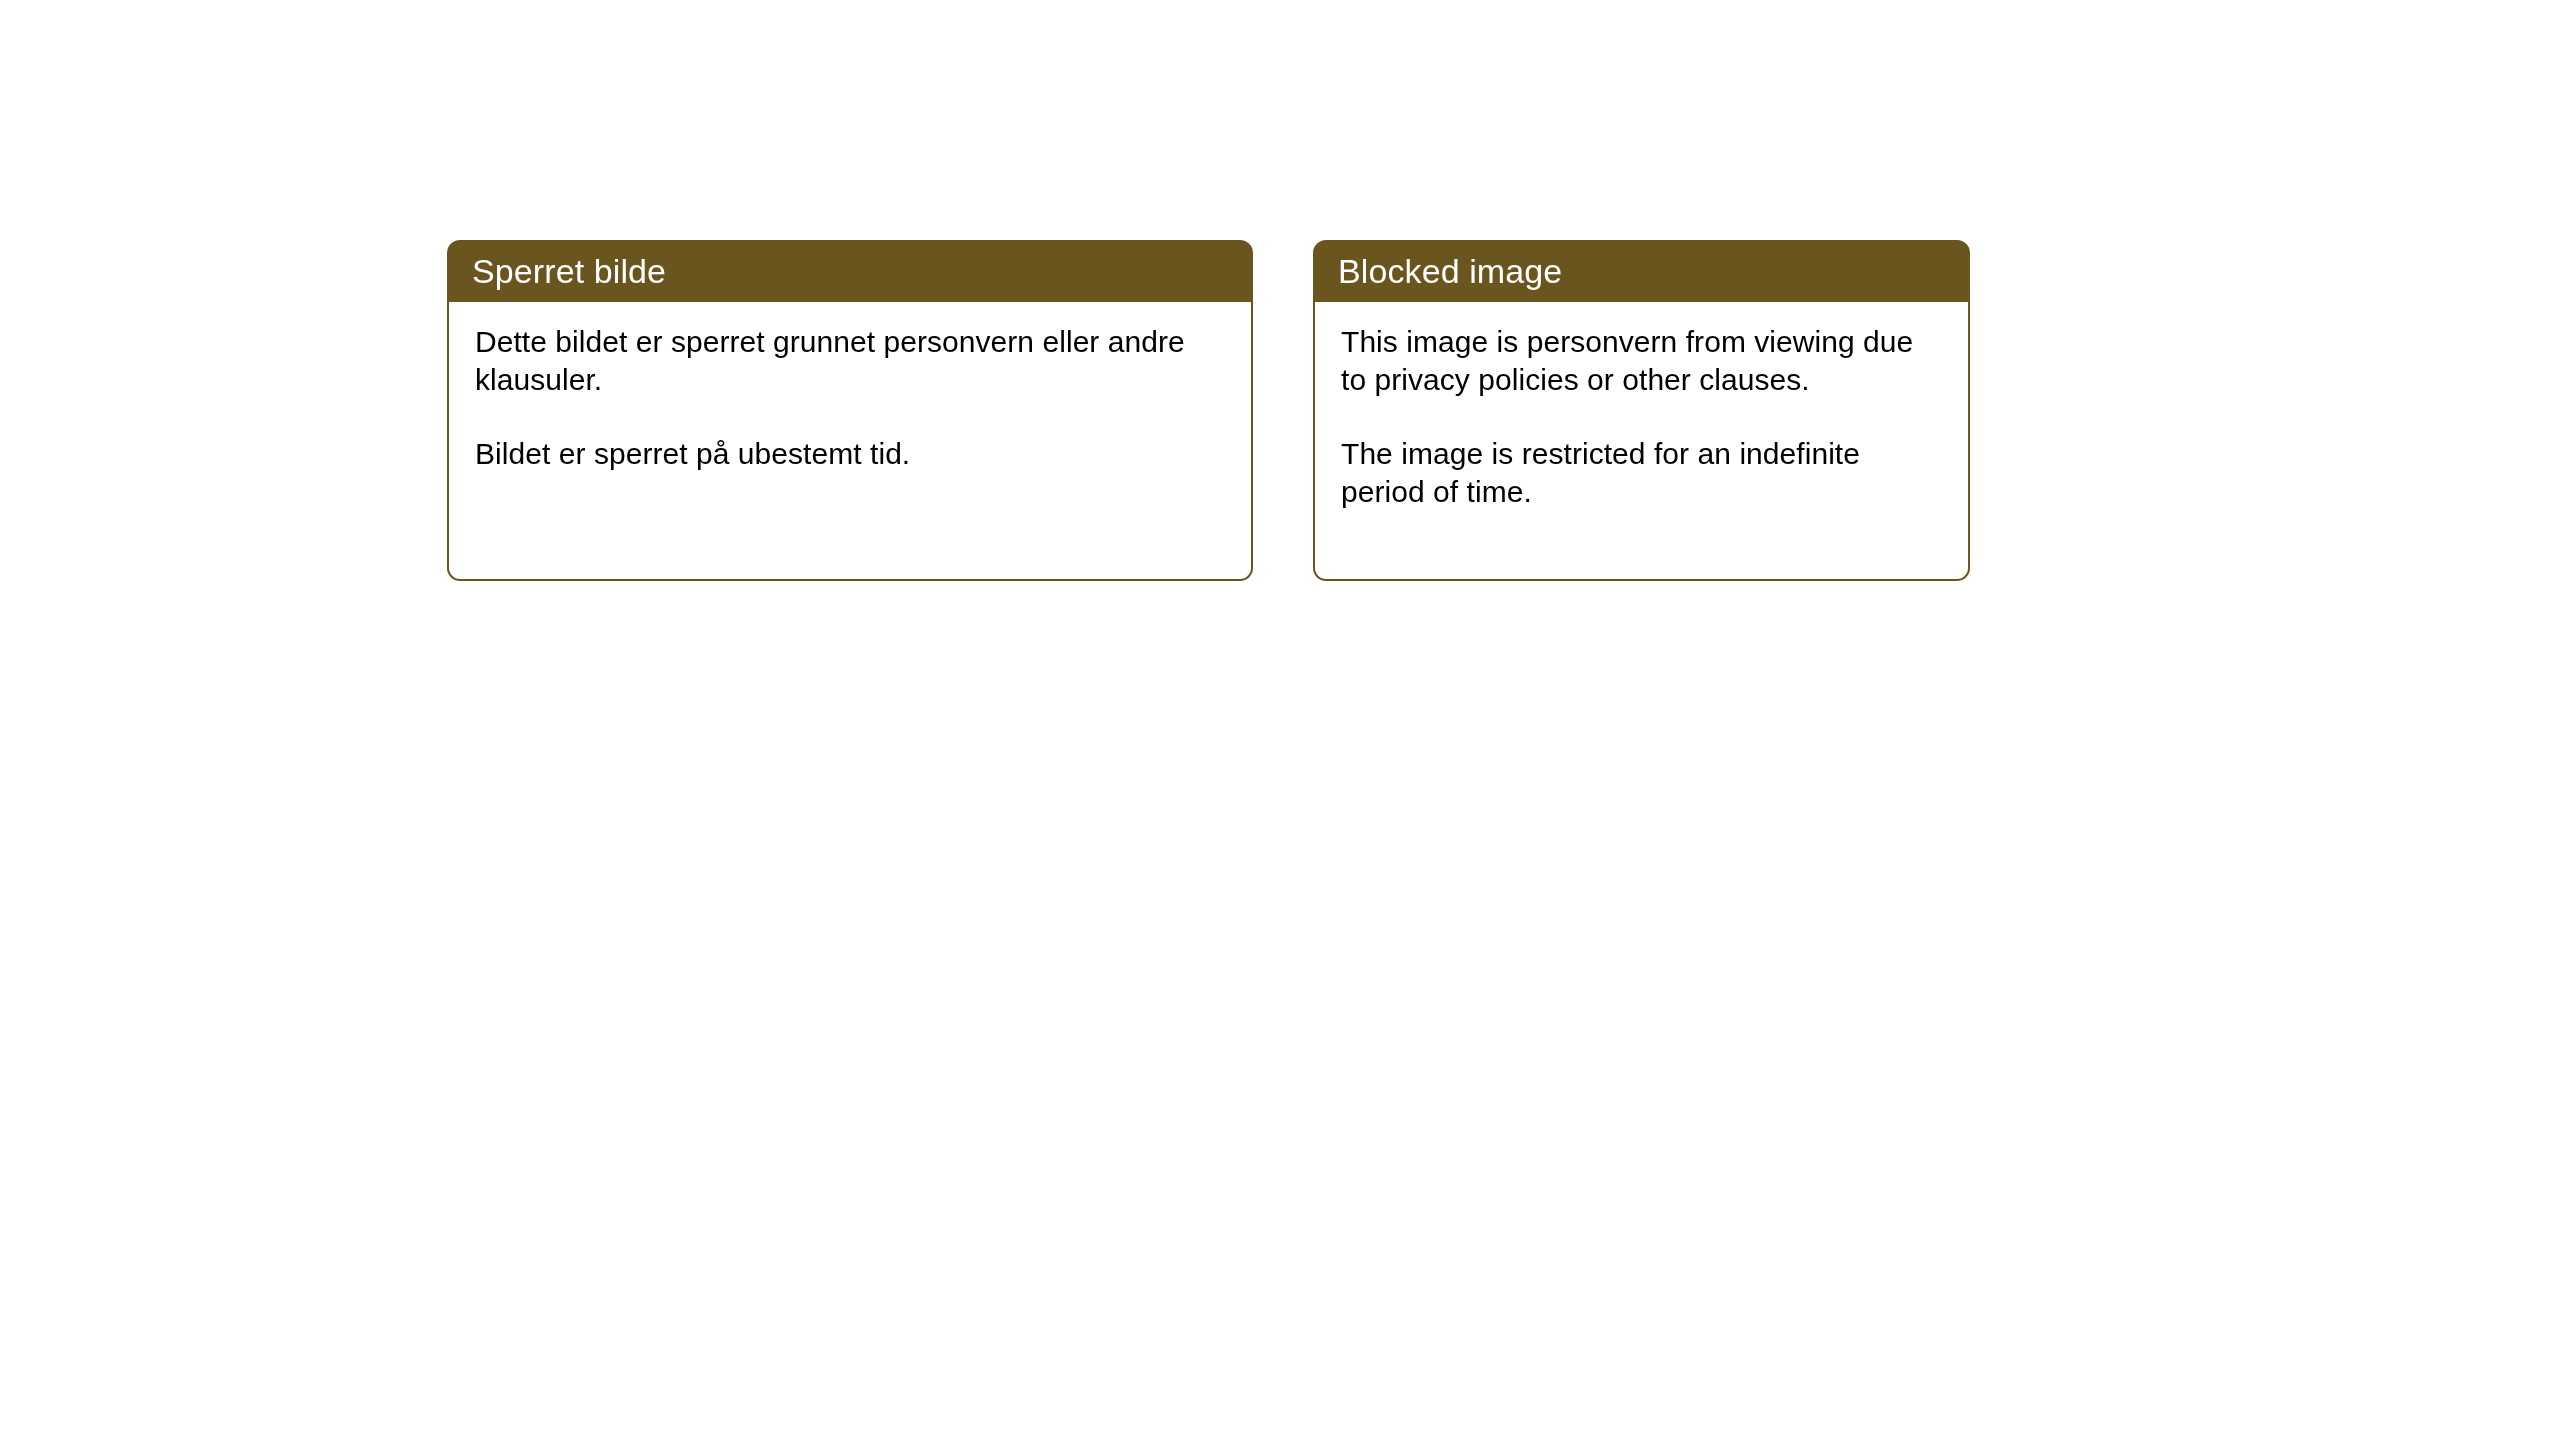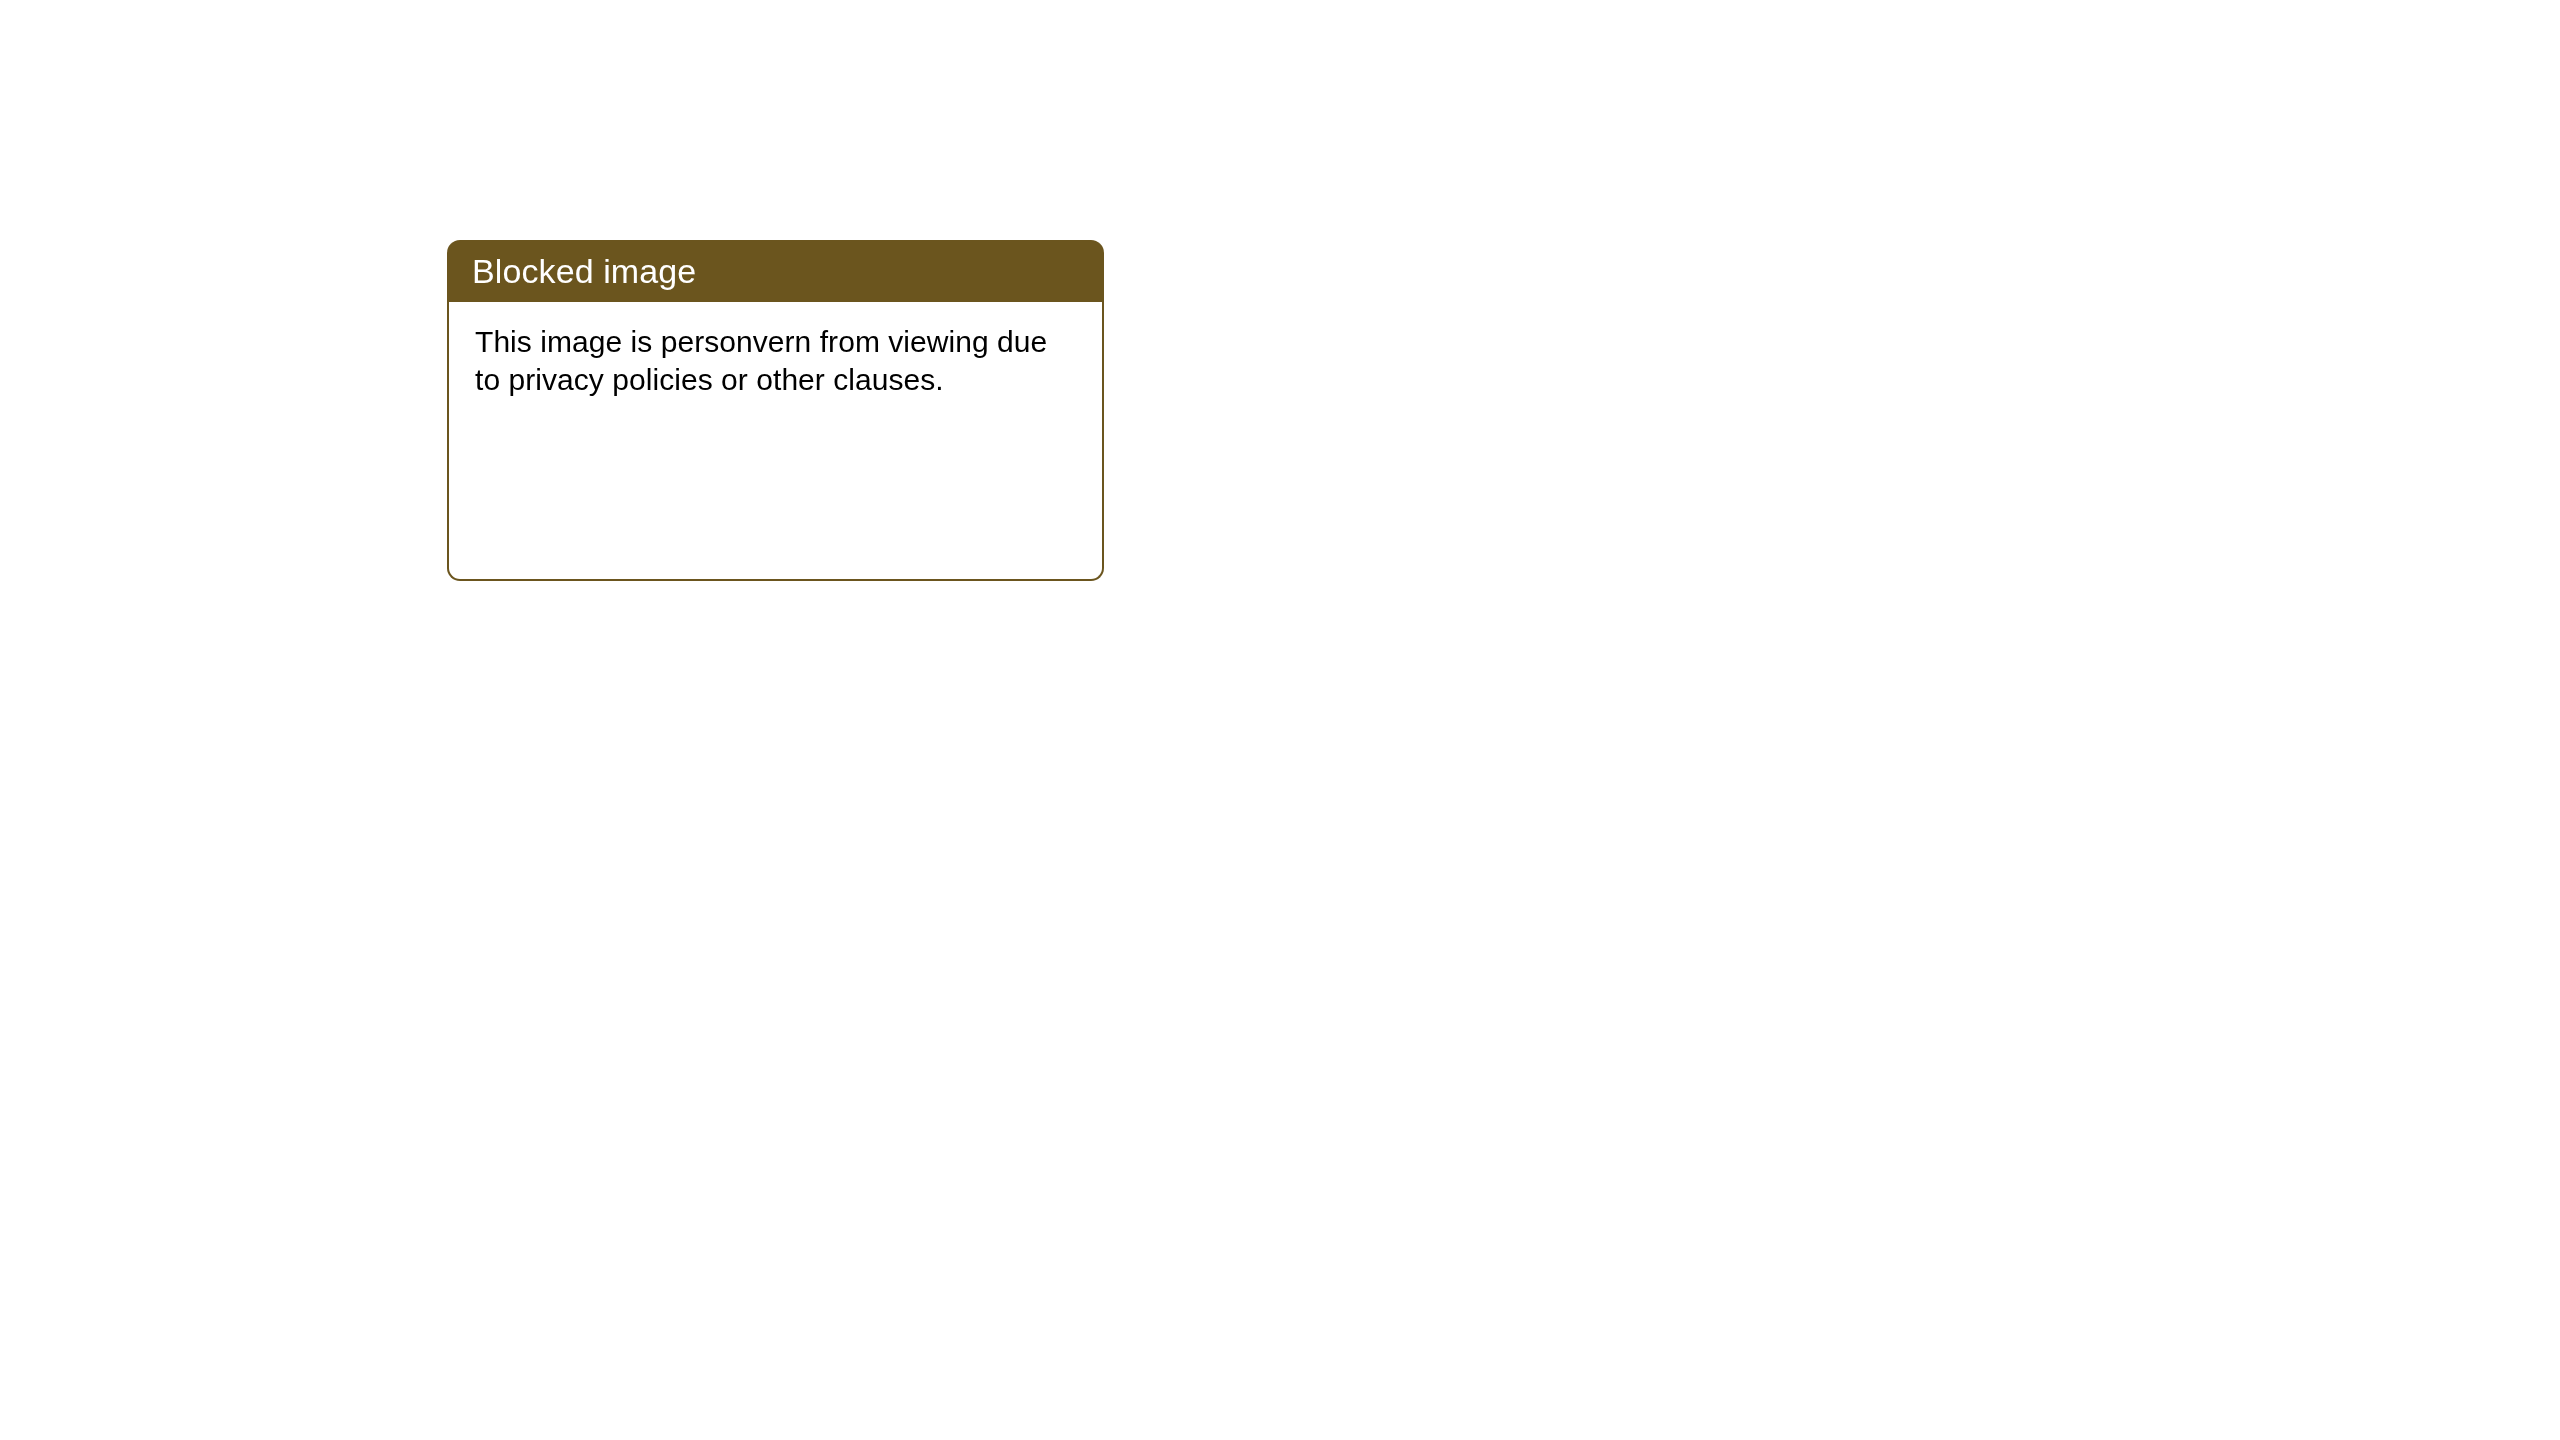--- a/index.html
+++ b/index.html
@@ -80,23 +80,33 @@
 
   .card-para + .card-para {
     margin-top: 36px;
   }
 </style>
 </head>
 <body>
 
 <div id="cards-area">
 
+  <div class="notice-card card-nb">
+    <div class="card-header">
+      <span class="card-title">Sperret bilde</span>
+    </div>
+    <div class="card-body">
+      <p class="card-para">Dette bildet er sperret grunnet personvern eller andre klausuler.</p>
+      <p class="card-para">Bildet er sperret på ubestemt tid.</p>
+    </div>
+  </div>
 
   <div class="notice-card card-en">
     <div class="card-header">
       <span class="card-title">Blocked image</span>
     </div>
     <div class="card-body">
       <p class="card-para">This image is personvern from viewing due to privacy policies or other clauses.</p>
+      <p class="card-para">The image is restricted for an indefinite period of time.</p>
     </div>
   </div>
 
 </div>
 
 </body></html>

